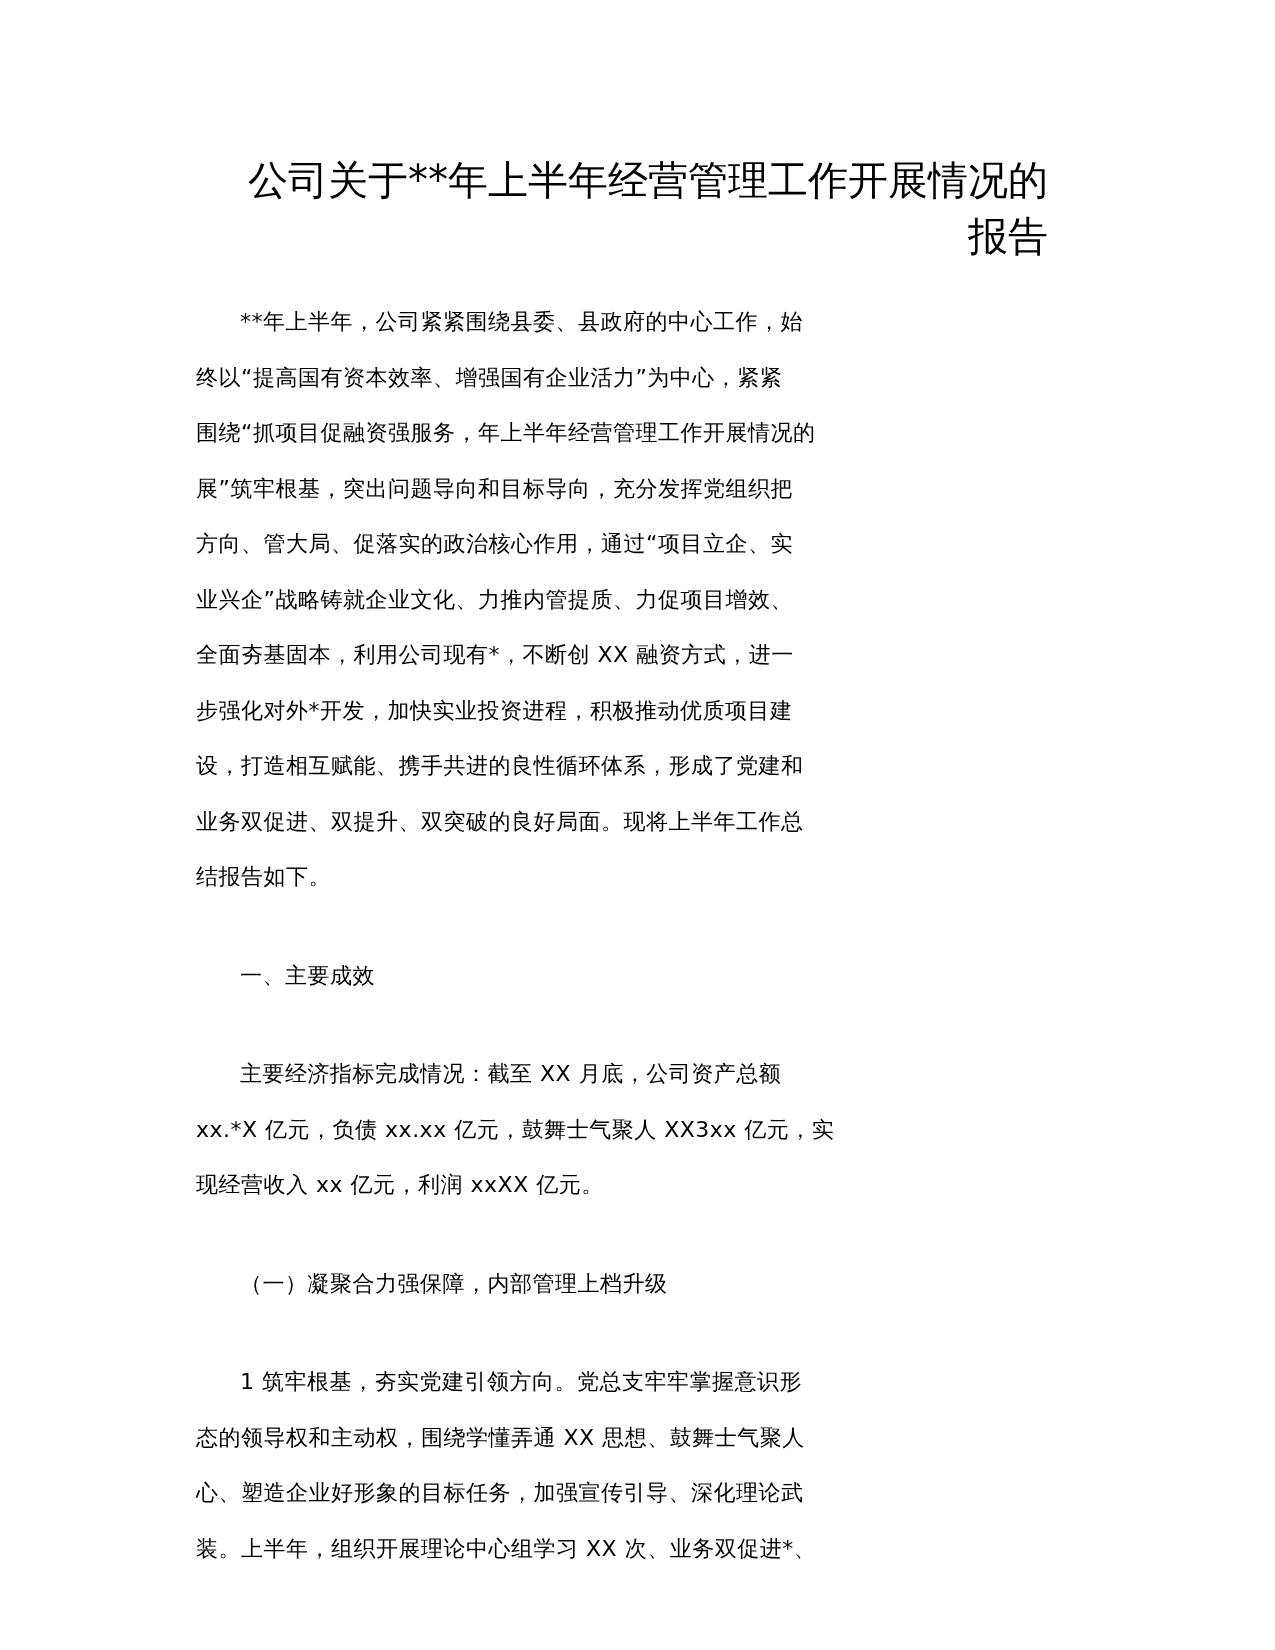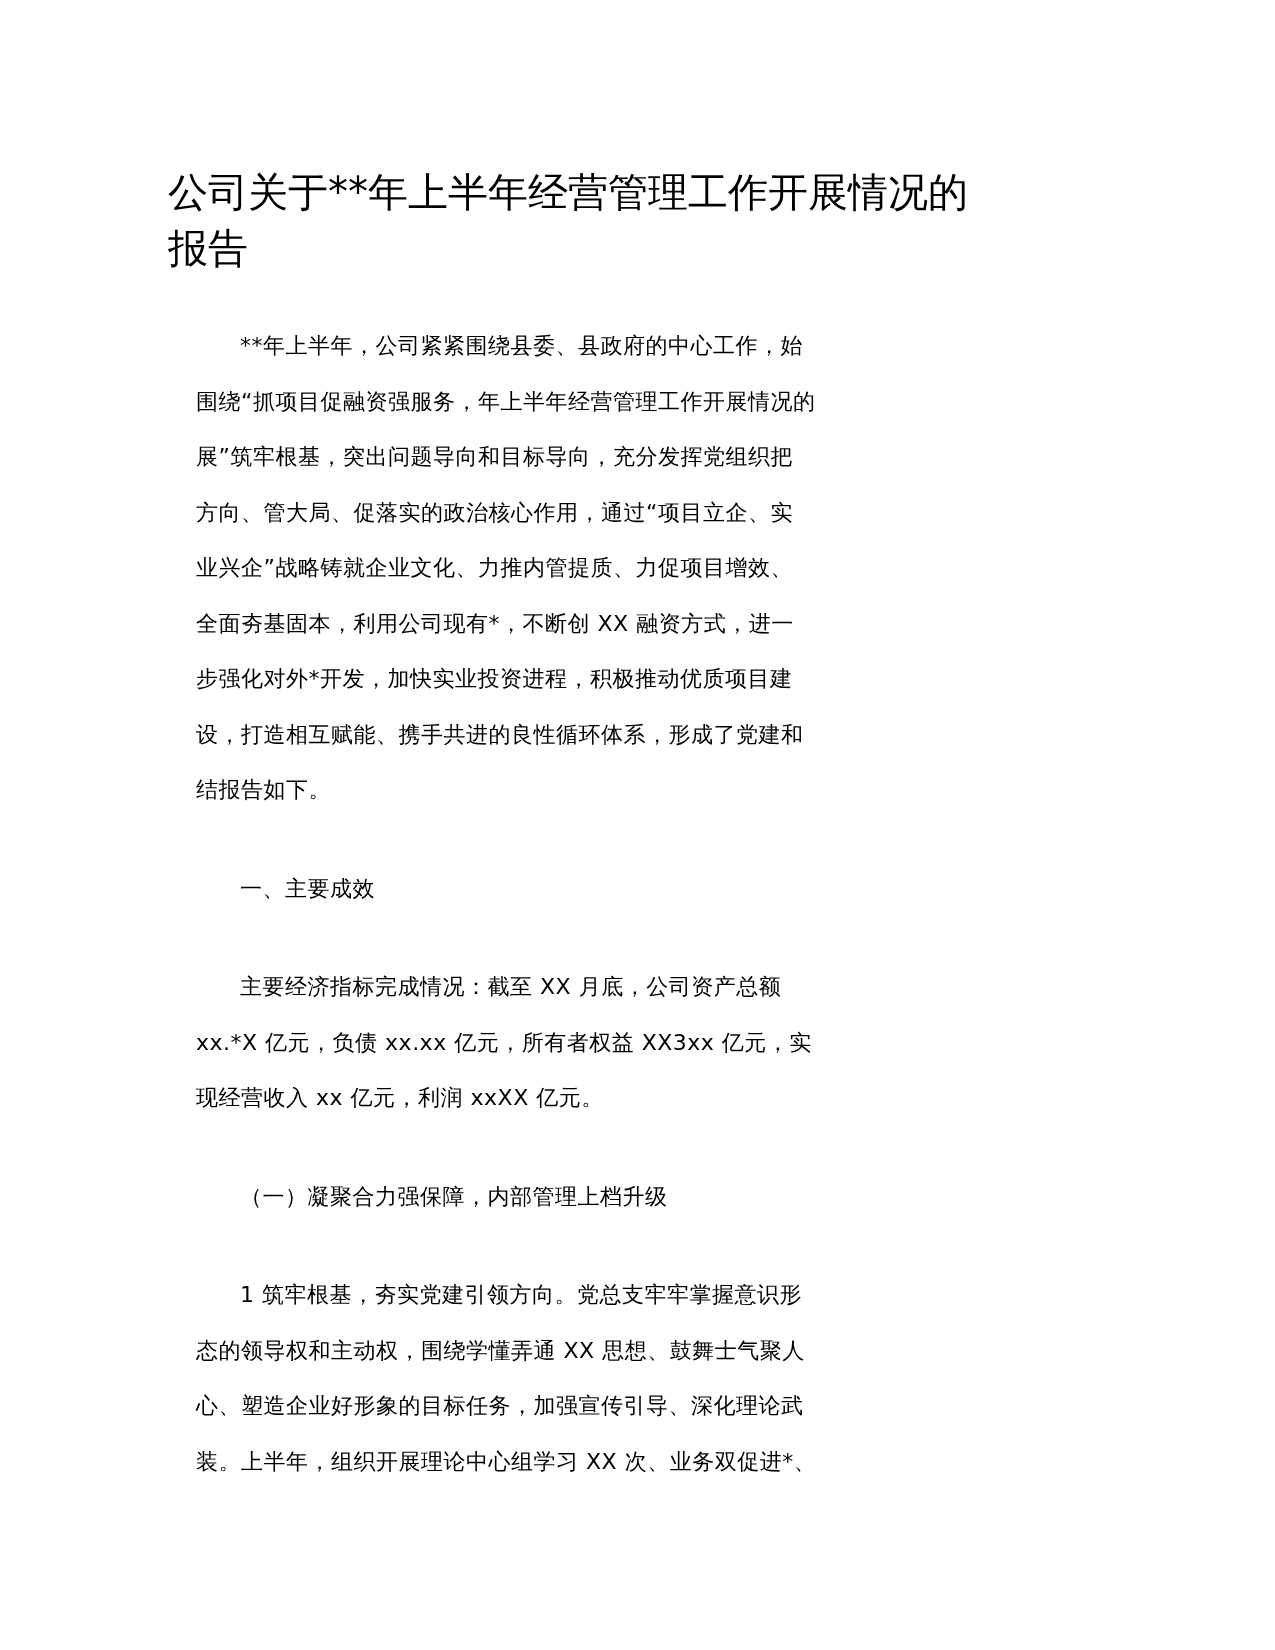--- a/index.html
+++ b/index.html
@@ -15,22 +15,22 @@
     font-family: "DejaVu Sans", "Liberation Sans", sans-serif;
     color: #000000;
   }
   .page {
     position: absolute;
     left: 180px;
     top: 148px;
     width: 856px;
   }
   .title {
-    margin: 16px;
-    text-align: left;
+    margin: 4px;
+    text-align: right;
     font-size: 40px;
     font-weight: normal;
     line-height: 56px;
     letter-spacing: 0px;
     width: 880px;
     margin-left: -12px;
   }
   .para {
     margin: 16px;
     font-size: 22px;
@@ -50,41 +50,43 @@
 
   <div class="title">
     <div>公司关于**年上半年经营管理工作开展情况的</div>
     <div>报告</div>
   </div>
 
   <div class="gap-title"></div>
 
   <div class="para">
     <div class="line indent">**年上半年，公司紧紧围绕县委、县政府的中心工作，始</div>
+    <div class="line">终以“提高国有资本效率、增强国有企业活力”为中心，紧紧</div>
     <div class="line">围绕“抓项目促融资强服务，年上半年经营管理工作开展情况的</div>
     <div class="line">展”筑牢根基，突出问题导向和目标导向，充分发挥党组织把</div>
     <div class="line">方向、管大局、促落实的政治核心作用，通过“项目立企、实</div>
     <div class="line">业兴企”战略铸就企业文化、力推内管提质、力促项目增效、</div>
     <div class="line">全面夯基固本，利用公司现有*，不断创 XX 融资方式，进一</div>
     <div class="line">步强化对外*开发，加快实业投资进程，积极推动优质项目建</div>
     <div class="line">设，打造相互赋能、携手共进的良性循环体系，形成了党建和</div>
+    <div class="line">业务双促进、双提升、双突破的良好局面。现将上半年工作总</div>
     <div class="line">结报告如下。</div>
   </div>
 
   <div class="gap-para"></div>
 
   <div class="para">
     <div class="line indent">一、主要成效</div>
   </div>
 
   <div class="gap-para"></div>
 
   <div class="para">
     <div class="line indent">主要经济指标完成情况：截至 XX 月底，公司资产总额</div>
-    <div class="line">xx.*X 亿元，负债 xx.xx 亿元，所有者权益 XX3xx 亿元，实</div>
+    <div class="line">xx.*X 亿元，负债 xx.xx 亿元，鼓舞士气聚人 XX3xx 亿元，实</div>
     <div class="line">现经营收入 xx 亿元，利润 xxXX 亿元。</div>
   </div>
 
   <div class="gap-para"></div>
 
   <div class="para">
     <div class="line indent">（一）凝聚合力强保障，内部管理上档升级</div>
   </div>
 
   <div class="gap-para"></div>

